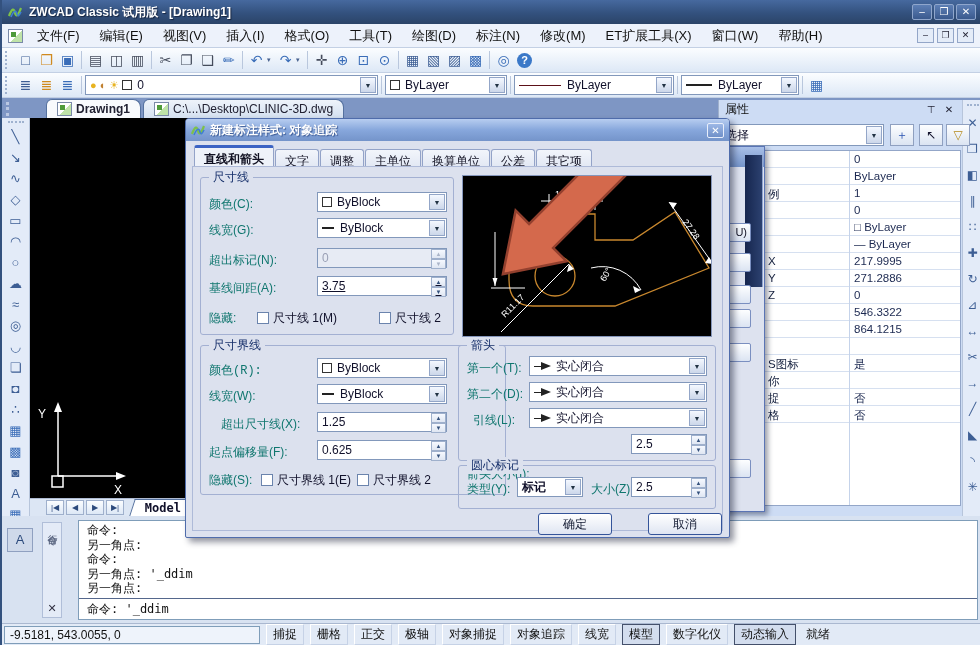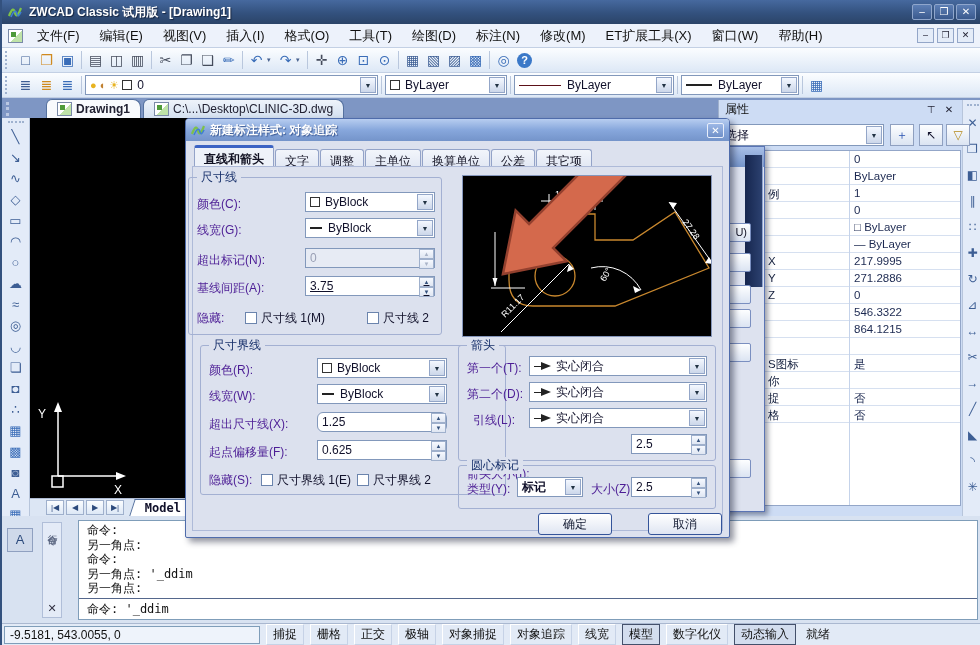--- a/index.html
+++ b/index.html
@@ -138,21 +138,21 @@
     border:1px solid #e8eefb; border-radius:2px; color:#fff; font-size:10px; line-height:13px; text-align:center; }
   #dlg-tabs { position:absolute; left:8px; top:26px; display:flex; align-items:flex-end; }
   .dtab { padding:3px 9px; font-size:12px; border:1px solid #93a3c8; border-bottom:none; border-radius:3px 3px 0 0;
     background:linear-gradient(#f2f5fb,#dce3f1); margin-right:1px; margin-top:3px; color:#112; }
   .dtab.active { background:#eef2f9; border-top:3px solid #3b63c4; margin-top:0; padding-bottom:5px; font-weight:bold; }
   #dlg-page { position:absolute; left:6px; top:47px; right:6px; bottom:6px; border:1px solid #aebad8; background:#dce1ee; }
 
   .grp { position:absolute; border:1px solid #a3b0d2; border-radius:3px; }
   .grp > h4 { position:absolute; top:-9px; left:8px; padding:0 4px; background:#dce1ee;
     font-size:12px; font-weight:normal; color:#17306b; }
-  .lab { position:absolute; font-size:12px; color:#4c1d95; white-space:nowrap; }
+  .lab { position:absolute; font-size:12px; color:#0f766e; white-space:nowrap; }
   .fcombo { position:absolute; height:20px; background:#fff; border:1px solid #8298bb; display:flex;
     align-items:center; padding-left:4px; font-size:12px; }
   .ffield { position:absolute; height:20px; background:#fff; border:1px solid #8298bb; display:flex; font-size:12px; }
   .ffield .fval { flex:1; padding:2px 0 0 4px; }
   .ffield.dis { background:#e7ebf4; } .ffield.dis .fval { color:#9aa0b5; }
   .spin { width:15px; display:flex; flex-direction:column; }
   .spin i { flex:1; font-style:normal; font-size:6px; line-height:8px; text-align:center;
     background:linear-gradient(#f6f9ff,#dfe6f2); border:1px solid #9fb0cc; color:#33507c; }
   .ffield.dis .spin i { color:#aab4c8; }
   .cbx { display:inline-block; width:12px; height:12px; background:#fff; border:1px solid #6b84ad;
@@ -496,21 +496,21 @@
       <span class="dtab active">直线和箭头</span>
       <span class="dtab">文字</span>
       <span class="dtab">调整</span>
       <span class="dtab">主单位</span>
       <span class="dtab">换算单位</span>
       <span class="dtab">公差</span>
       <span class="dtab">其它项</span>
     </div>
     <div id="dlg-page"></div>
 
-    <div class="grp" style="left:2px;top:58px;width:254px;height:158px;">
+    <div class="grp" style="left:14px;top:58px;width:254px;height:158px;">
       <h4>尺寸线</h4>
       <span class="lab" style="left:8px;top:18px;">颜色(C):</span>
       <div class="fcombo" style="left:116px;top:14px;width:130px;">
         <span class="sqswatch"></span>
         <span>ByBlock</span>
         <span class="cbtn">▼</span>
       </div>
       <span class="lab" style="left:8px;top:44px;">线宽(G):</span>
       <div class="fcombo" style="left:116px;top:40px;width:130px;">
         <span class="lwswatch" style="width:12px;"></span>
@@ -533,34 +533,34 @@
             <i>▼</i>
           </span>
       </div>
       <span class="lab" style="left:8px;top:132px;">隐藏:</span>
       <span class="cblab" style="left:56px;top:132px;"><span class="cbx"></span><span>尺寸线 1(M)</span></span>
       <span class="cblab" style="left:152px;top:132px;padding-left:26px;"><span class="cbx"></span><span>尺寸线 2</span></span>
     </div>
 
     <div class="grp" style="left:14px;top:226px;width:306px;height:150px;">
       <h4>尺寸界线</h4>
-      <span class="lab" style="left:8px;top:16px;">颜色(R):</span>
+      <span class="lab" style="left:8px;top:16px;font-family:Liberation Mono, monospace;">颜色(R):</span>
       <div class="fcombo" style="left:116px;top:12px;width:130px;">
         <span class="sqswatch"></span>
         <span>ByBlock</span>
         <span class="cbtn">▼</span>
       </div>
       <span class="lab" style="left:8px;top:42px;">线宽(W):</span>
       <div class="fcombo" style="left:116px;top:38px;width:130px;">
         <span class="lwswatch" style="width:12px;"></span>
         <span>ByBlock</span>
         <span class="cbtn">▼</span>
       </div>
-      <span class="lab" style="left:8px;top:70px;">超出尺寸线(X):</span>
-      <div class="ffield" style="left:116px;top:66px;width:130px;border-radius:6px;">
+      <span class="lab" style="left:20px;top:70px;">超出尺寸线(X):</span>
+      <div class="ffield" style="left:116px;top:66px;width:130px;">
         <span class="fval">1.25</span>
         <span class="spin">
             <i>▲</i>
             <i>▼</i>
           </span>
       </div>
       <span class="lab" style="left:8px;top:98px;">起点偏移量(F):</span>
       <div class="ffield" style="left:116px;top:94px;width:130px;">
         <span class="fval">0.625</span>
         <span class="spin">

